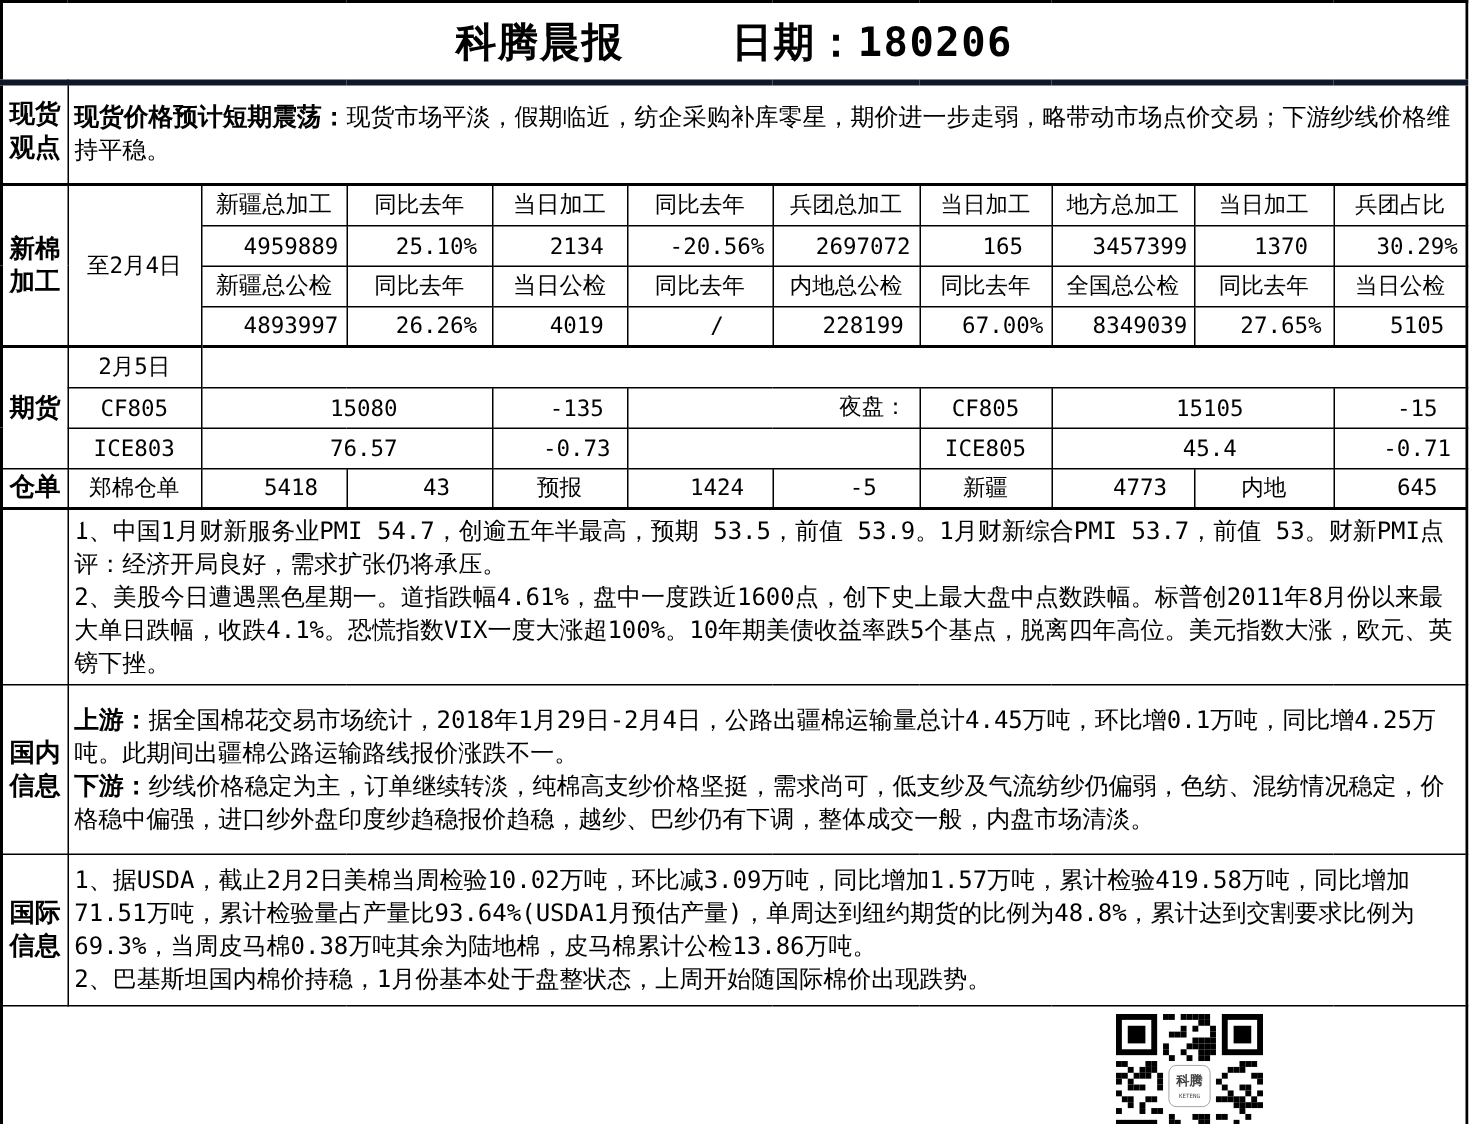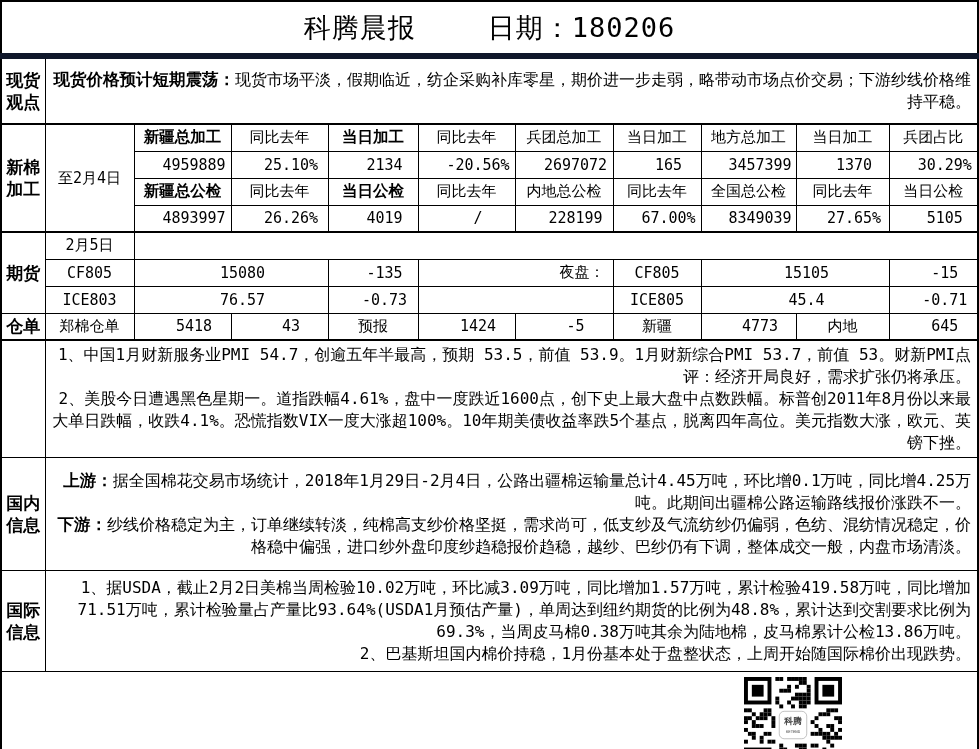--- a/index.html
+++ b/index.html
@@ -5,31 +5,31 @@
   html,body{margin:0;padding:0;background:#ffffff;}
   body{width:979px;}
   table.sheet{
     width:979px;height:747px;border-collapse:collapse;table-layout:fixed;
     border:2px solid #000;border-bottom:3px solid #000;
     font-family:"DejaVu Sans Mono","Liberation Mono",monospace;
     color:#000;background:#fff;
   }
   td{border:1px solid #000;text-align:center;vertical-align:middle;
      font-size:15px;padding:0 2px;overflow:hidden;}
-  tr.title-row td{border-bottom:6px solid #0f172a;height:51px;
-     font-size:27px;font-weight:normal;letter-spacing:1px;}
+  tr.title-row td{border-bottom:4px solid #0f172a;height:51px;
+     font-size:27px;font-weight:bold;letter-spacing:1px;}
   .title-gap{display:inline-block;width:72px;}
   .label-cell{font-weight:bold;font-size:17px;line-height:1.3;padding:0 4px;}
-  .text-cell{text-align:right;font-size:16px;line-height:22px;padding:3px 6px 3px 4px;border-radius:28px;}
+  .text-cell{text-align:left;font-size:16px;line-height:22px;padding:3px 6px 3px 4px;border-radius:28px;}
   .text-cell b{font-size:16.5px;}
   .num{font-size:15px;padding-left:25px;}
-  .bh{font-weight:bold;font-size:15.5px;}
+  .bh{font-weight:normal;font-size:15.5px;}
   .right{text-align:right;padding-right:8px;padding-left:36px;}
   tr.h27{height:27px;}
-  tr.spot-row{height:68px;}
+  tr.spot-row{height:68px;font-family:Liberation Mono, monospace;}
   tr.spot-row td{border-bottom:2px solid #000;}
   tr.title-row ~ tr td{border-color:#000;}
   tr.sec td{border-top:2px solid #000;}
   tr.macro-row{height:89px;margin-left:36px;}
   tr.domestic-row{height:113px;}
   tr.intl-row{height:101px;}
   tr.qr-row{height:105px;}
   tr.qr-row td{text-align:left;vertical-align:top;}
   .qr-wrap{margin:5px 0 0 739px;width:100px;height:98px;}
   .qr-wrap svg{display:block;}

